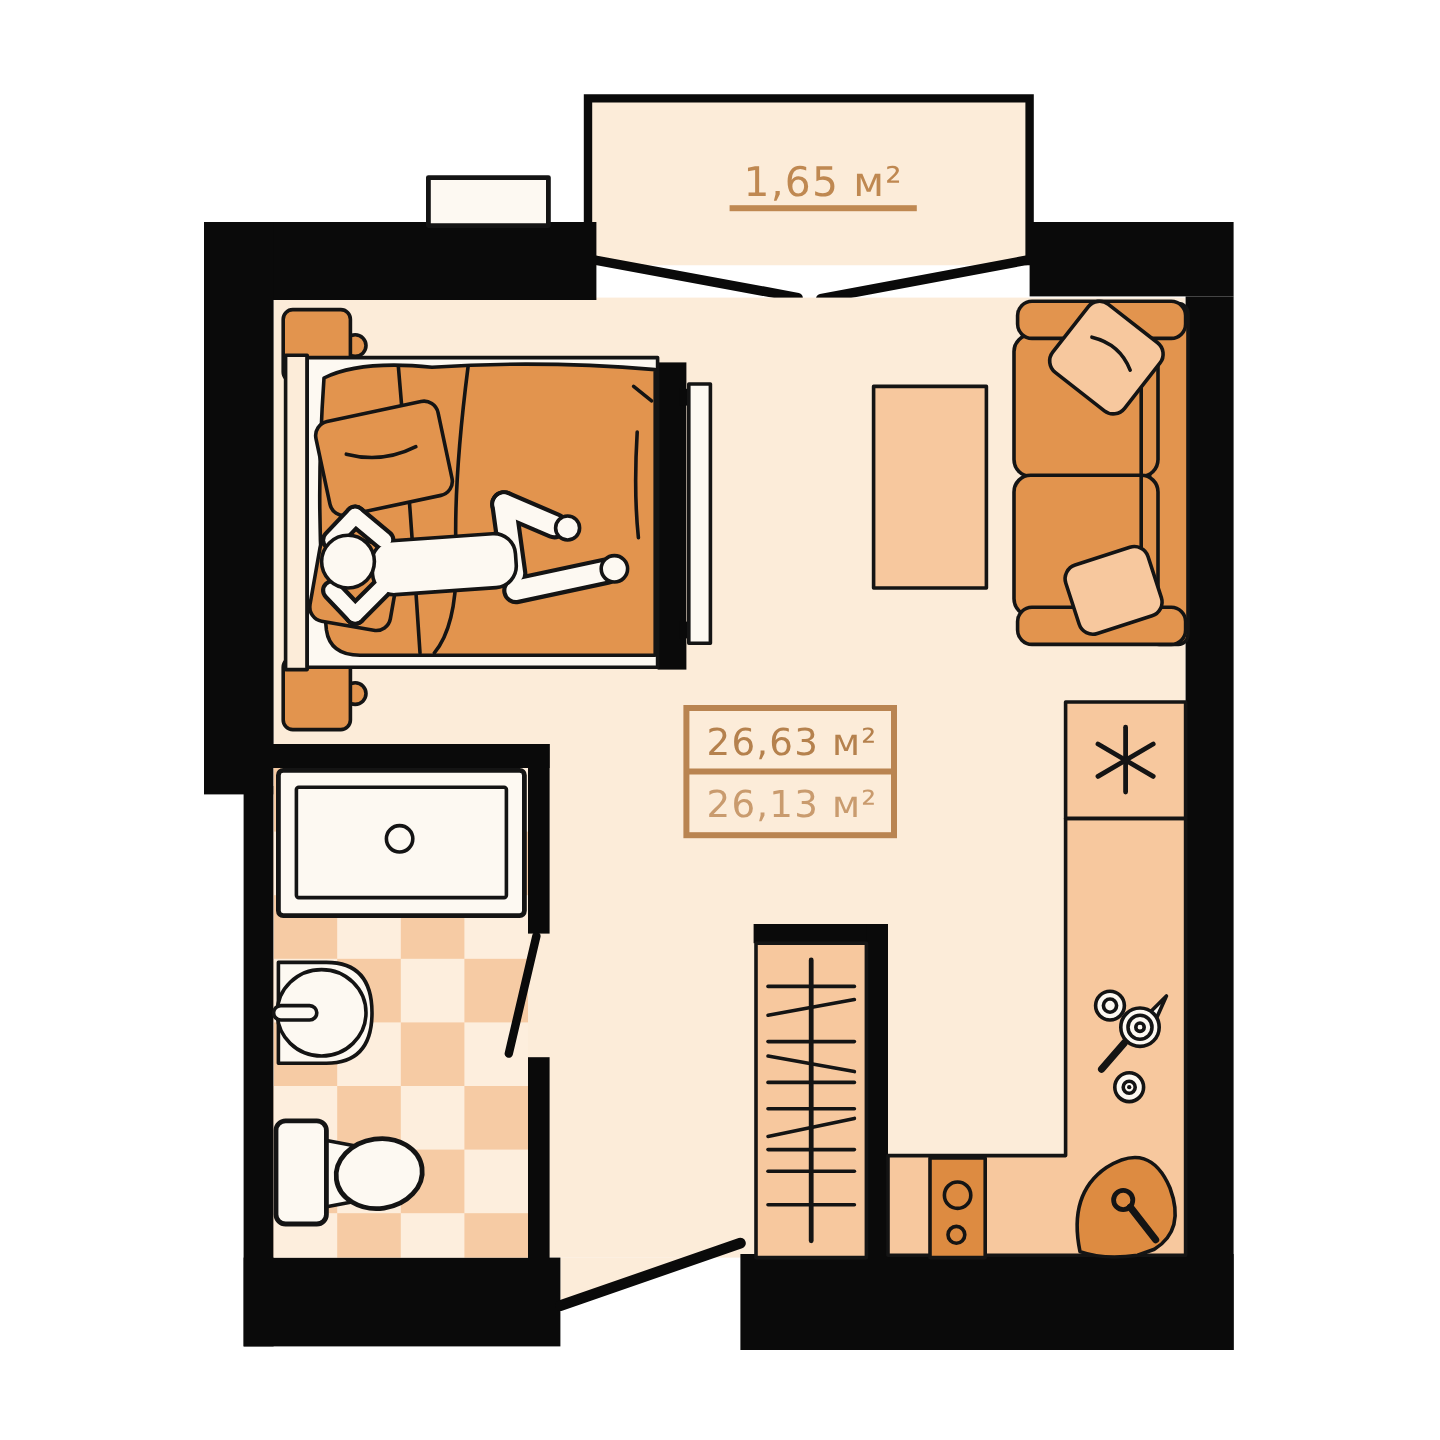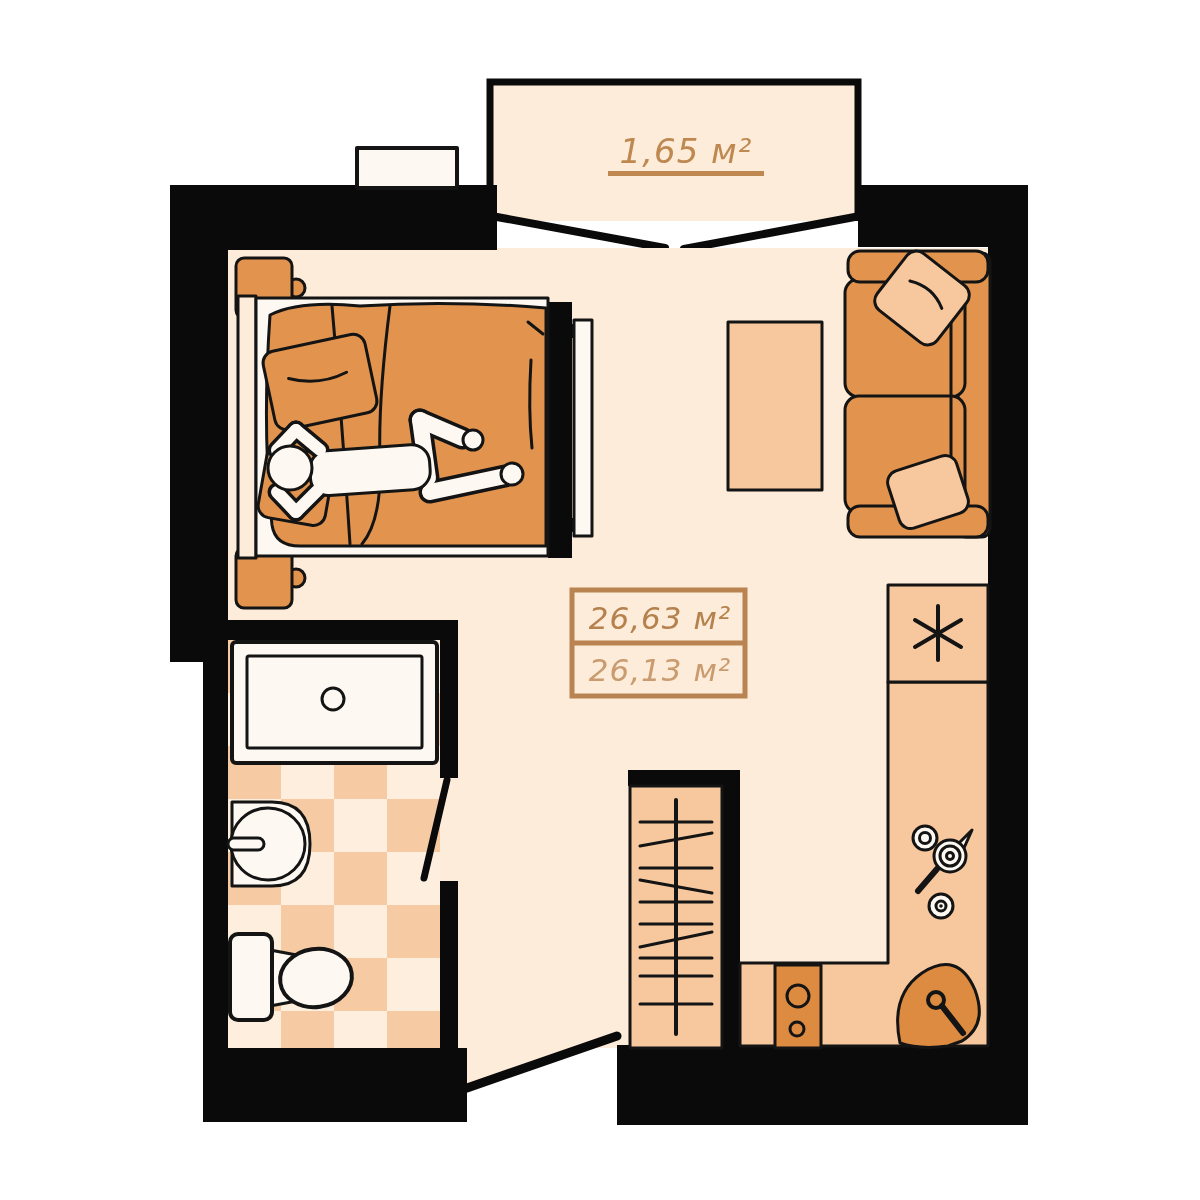--- a/index.html
+++ b/index.html
@@ -1,16 +1,16 @@
 <!DOCTYPE html>
 <html style="--c-background: #ffffff; --c-wall: #0a0a0a; --c-outline: #141414; --c-floor: #fcecd9; --c-orange: #e2944e; --c-peach: #f7c89e; --c-darkOrange: #dd8b41; --c-fixture: #fdf9f2; --c-tilePeach: #f6cba4; --c-tileCream: #fdeedd; --c-labelBrown: #bf8851; --c-areaTotalColor: #b5814d; --c-areaLivingColor: #c99b6e; --c-boxBorder: #b98451;"><head>
 <meta charset="utf-8">
 <style>
   html,body{margin:0;padding:0;background:#fff;}
-  .stage{position:relative;width:1200px;height:1200px;background:var(--c-background,#fff);overflow:hidden;font-style:italic;}
+  .stage{position:relative;width:1200px;height:1200px;background:var(--c-background,#fff);overflow:hidden;}
   svg{position:absolute;left:0;top:0;}
   .bg{fill:var(--c-background);}
   .wall{fill:var(--c-wall);}
   .floor{fill:var(--c-floor);}
   .orange{fill:var(--c-orange);}
   .peach{fill:var(--c-peach);}
   .dko{fill:var(--c-darkOrange);}
   .fix{fill:var(--c-fixture);}
   .ol{stroke:var(--c-outline);stroke-width:3;stroke-linejoin:round;stroke-linecap:round;}
   .ol4{stroke:var(--c-outline);stroke-width:4;stroke-linejoin:round;stroke-linecap:round;}

